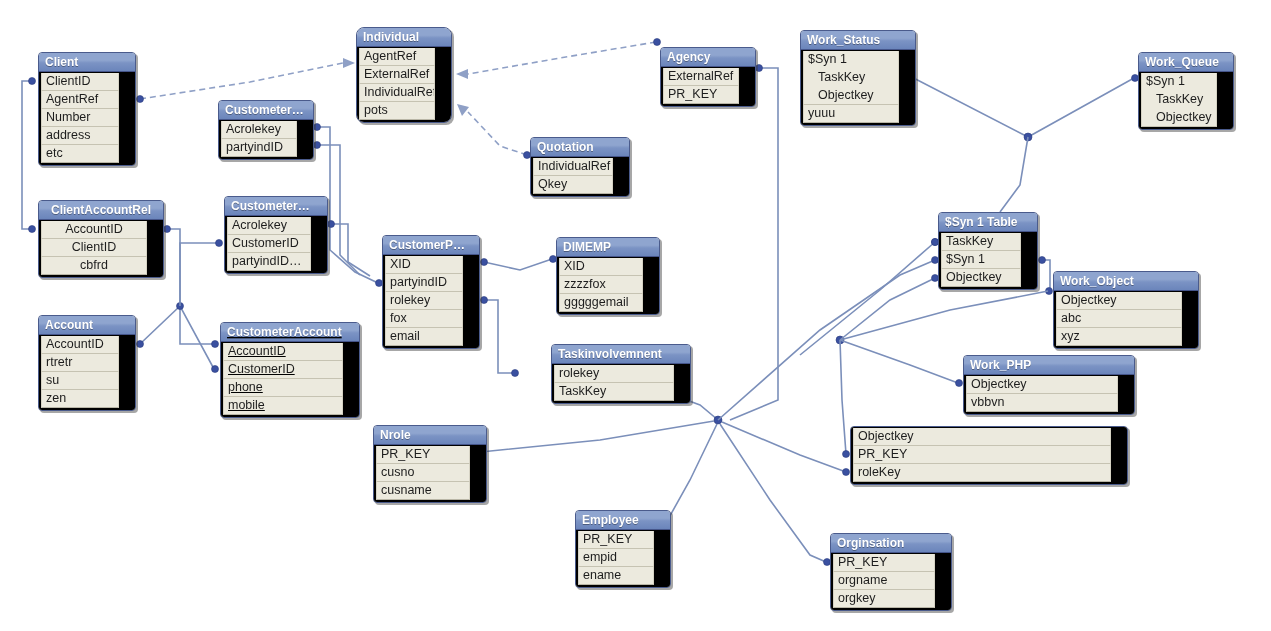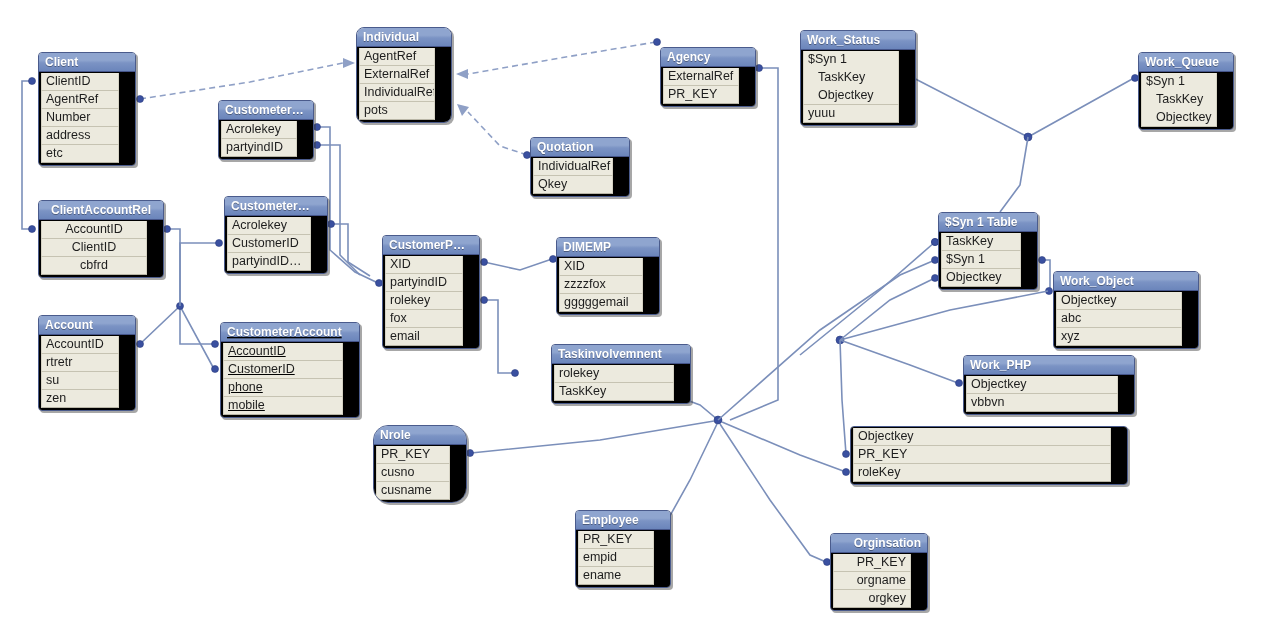--- a/index.html
+++ b/index.html
@@ -292,21 +292,21 @@
         <div class="attr">gggggemail</div>
       </div>
     </div>
     <div class="entity" style="left: 518px; top: 344px; width: 140px; margin-left: 33px;">
       <div class="entity-title">Taskinvolvemnent</div>
       <div class="entity-body">
         <div class="attr">rolekey</div>
         <div class="attr">TaskKey</div>
       </div>
     </div>
-    <div class="entity" style="left: 373px; top: 425px; width: 94px; border-radius: 15px;">
+    <div class="entity" style="left: 373px; top: 425px; width: 114px;">
       <div class="entity-title">Nrole</div>
       <div class="entity-body">
         <div class="attr">PR_KEY</div>
         <div class="attr">cusno</div>
         <div class="attr">cusname</div>
       </div>
     </div>
     <div class="entity" style="left: 557px; top: 510px; width: 96px; margin-left: 18px;">
       <div class="entity-title">Employee</div>
       <div class="entity-body">
@@ -355,21 +355,21 @@
         <div class="attr">vbbvn</div>
       </div>
     </div>
     <div class="entity" style="left: 850px; top: 426px; width: 278px;">
       <div class="entity-body">
         <div class="attr">Objectkey</div>
         <div class="attr">PR_KEY</div>
         <div class="attr">roleKey</div>
       </div>
     </div>
-    <div class="entity" style="left: 830px; top: 533px; width: 98px; text-align: right;">
+    <div class="entity" style="left: 830px; top: 533px; width: 122px;">
       <div class="entity-title">Orginsation</div>
       <div class="entity-body">
         <div class="attr">PR_KEY</div>
         <div class="attr">orgname</div>
         <div class="attr">orgkey</div>
       </div>
     </div>
   </div>
 
 </body></html>

